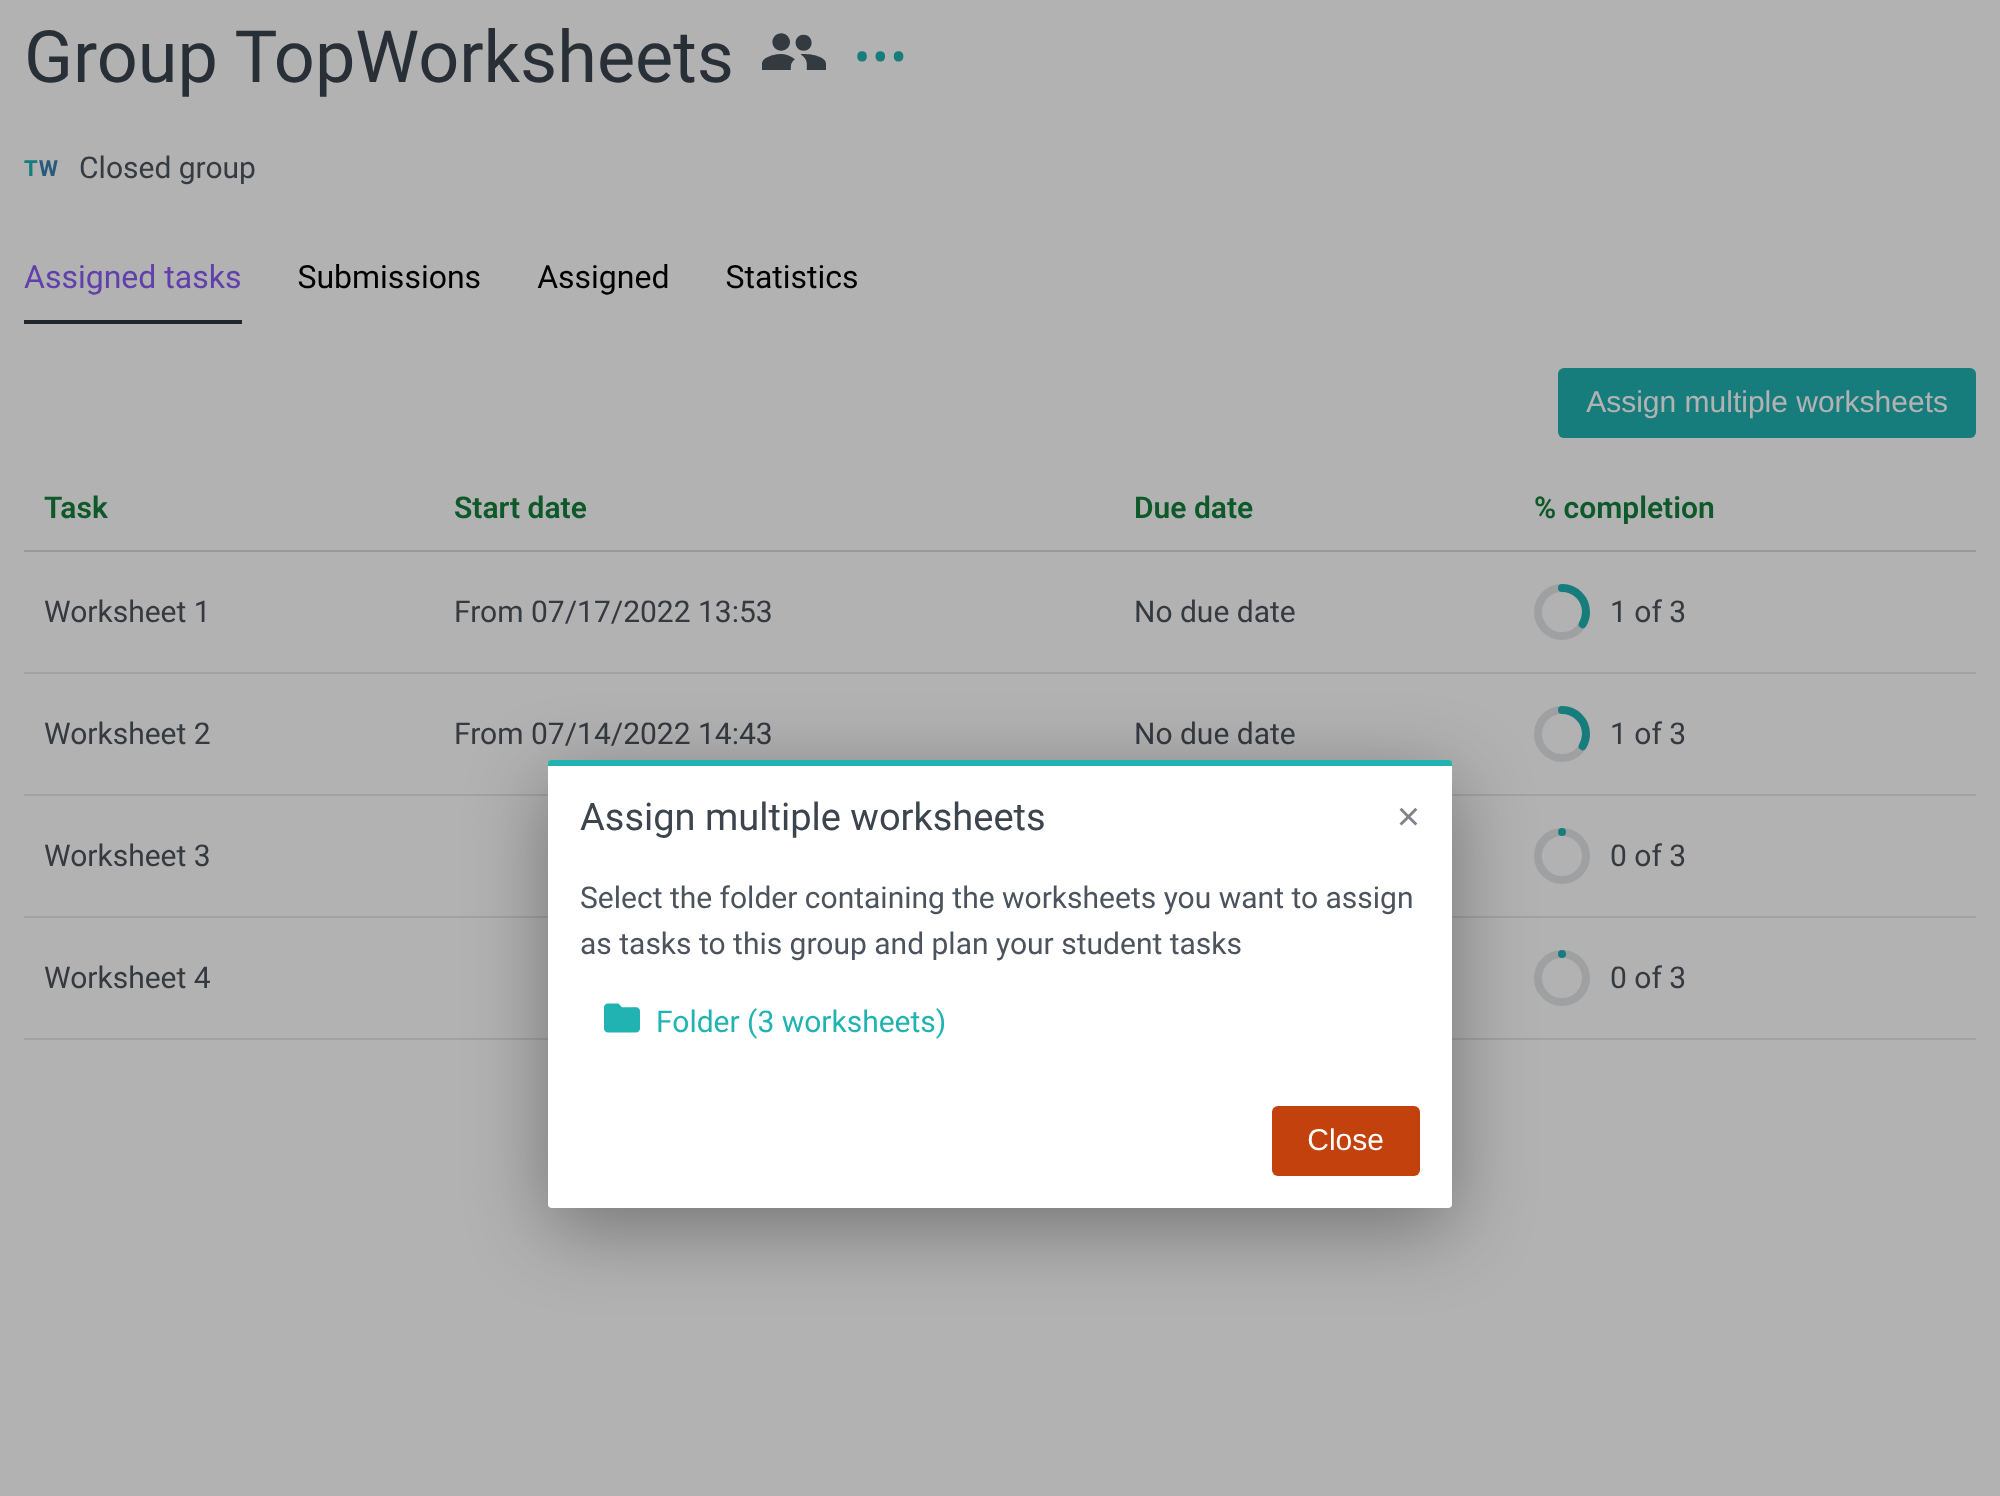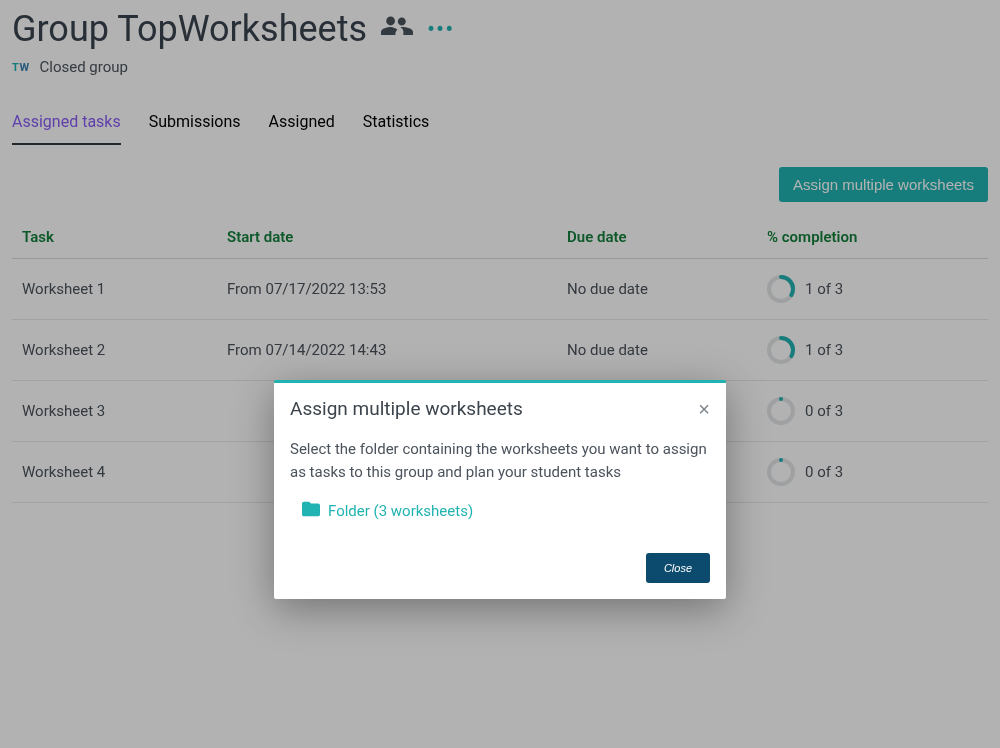--- a/index.html
+++ b/index.html
@@ -2,21 +2,21 @@
 <html><head>
 <meta charset="utf-8">
 <style>
   * { box-sizing: border-box; margin: 0; padding: 0; }
   html, body { width: 1000px; height: 748px; font-family: -apple-system, "Segoe UI", Roboto, "Helvetica Neue", Arial, sans-serif; background: #fff; overflow: hidden; }
   .page { width: 1000px; height: 748px; position: relative; padding: 8px 12px; color: #3a3f47; }
   .header { display: flex; align-items: center; gap: 14px; }
   .title { font-size: 36px; font-weight: 400; color: #3a444f; }
   .group-icon svg { width: 32px; height: 28px; fill: #4a535c; }
   .more-icon { color: #20b3b2; font-size: 24px; line-height: 1; letter-spacing: 1px; cursor: pointer; }
-  .subline { display: flex; align-items: center; gap: 10px; margin-top: 8px; }
+  .subline { display: flex; align-items: center; gap: 10px; margin-top: 25px; }
   .tw-badge { font-size: 11px; font-weight: 700; letter-spacing: 0.5px; }
   .tw-badge .t { color: #1fb3b2; }
   .tw-badge .w { color: #3a82b0; }
   .subtext { font-size: 15px; color: #4c555e; font-weight: 400; }
   .tabs { display: flex; gap: 28px; margin-top: 28px; border-bottom: none; }
   .tab { font-size: 16px; color: #000000; padding: 8px 0 12px 0; cursor: pointer; }
   .tab.active { color: #8b5cf6; font-weight: 400; border-bottom: 2px solid #2f3841; }
   .actions { display: flex; justify-content: flex-end; margin-top: 22px; }
   .btn-primary { background: #21b3b2; color: #fff; border: none; padding: 9px 14px; font-size: 15px; border-radius: 3px; cursor: pointer; }
   .table { width: 100%; margin-top: 14px; border-collapse: collapse; }
@@ -34,21 +34,21 @@
   .overlay { position: absolute; inset: 0; background: rgba(0,0,0,0.30); display: flex; align-items: flex-start; justify-content: center; }
   .modal { width: 452px; background: #fff; margin-top: 380px; border-top: 3px solid #21b3b2; border-radius: 2px; box-shadow: 0 10px 40px rgba(0,0,0,0.35); }
   .modal-head { display: flex; align-items: center; justify-content: space-between; padding: 14px 16px 10px 16px; }
   .modal-title { font-size: 19px; color: #3c444d; font-weight: 400; }
   .modal-close { font-size: 20px; color: #7d848b; cursor: pointer; background: none; border: none; line-height: 1; }
   .modal-body { padding: 8px 16px 20px 16px; font-size: 15px; color: #4b535c; }
   .modal-body p { margin-bottom: 18px; line-height: 1.5; }
   .folder-link { display: flex; align-items: center; gap: 8px; color: #21b3b2; cursor: pointer; margin-left: 12px; }
   .folder-icon svg { width: 18px; height: 16px; fill: #21b3b2; }
   .modal-foot { display: flex; justify-content: flex-end; padding: 12px 16px 16px 16px; }
-  .btn-close { background: #0c4a6e; color: #fff; border: none; padding: 9px 18px; font-size: 11px; border-radius: 3px; cursor: pointer; font-style: italic; }
+  .btn-close { background: #c2410c; color: #fff; border: none; padding: 9px 18px; font-size: 15px; border-radius: 3px; cursor: pointer; }
 </style>
 </head>
 <body>
 
 <div class="page">
 
   <div class="header">
     <h1 class="title">Group TopWorksheets</h1>
     <span class="group-icon">
       <svg viewBox="0 0 40 28">

